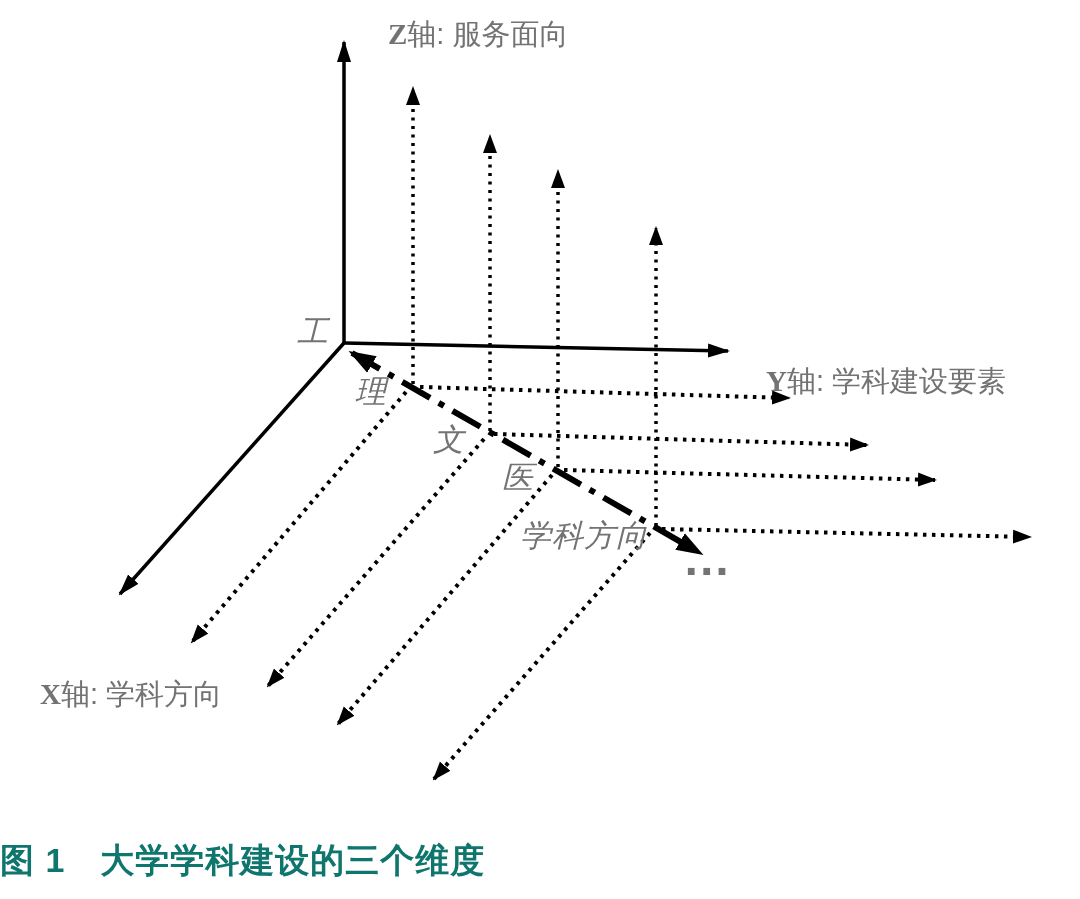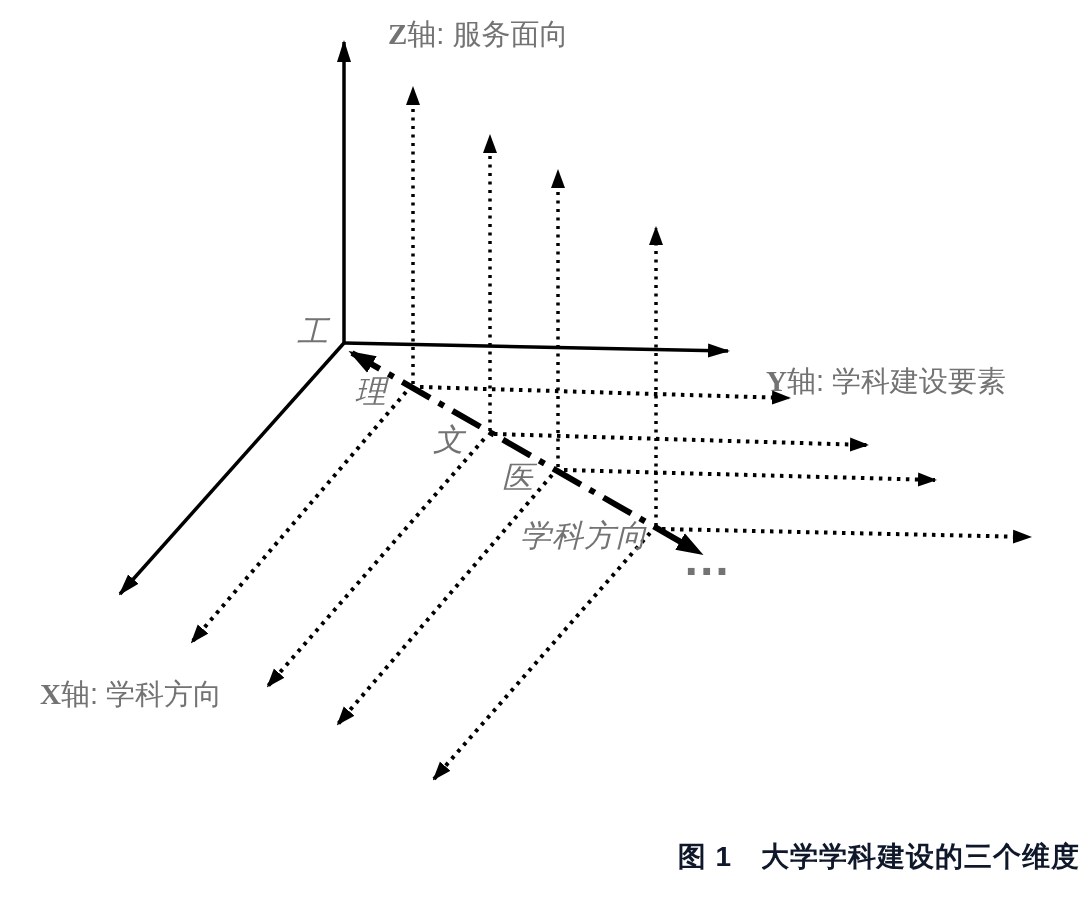--- a/index.html
+++ b/index.html
@@ -58,25 +58,25 @@
   }
   .fusion {
     left: 634px; top: 582px;
     font-size: 28px;
     letter-spacing: 1px;
   }
   .caption {
     position: absolute;
     left: 0; right: 0;
     top: 838px;
-    text-align: right;
-    font-size: 28px;
+    text-align: left;
+    font-size: 34px;
     font-weight: 700;
     letter-spacing: 1px;
-    color: #0f172a;
+    color: #0f766e;
   }
   .ln-solid   { stroke: #000; stroke-width: 3.5; fill: none; }
   .ln-dashdot { stroke: #000; stroke-width: 6; fill: none; stroke-dasharray: 32 10 6 10; }
   .ln-dot     { stroke: #000; stroke-width: 4; fill: none; stroke-dasharray: 3.5 5.5; stroke-linecap: butt; }
   .ln-dot-v   { stroke: #000; stroke-width: 3.5; fill: none; stroke-dasharray: 3 5.5; stroke-linecap: butt; }
   marker path { fill: #000; }
 </style>
 </head>
 <body>
 

